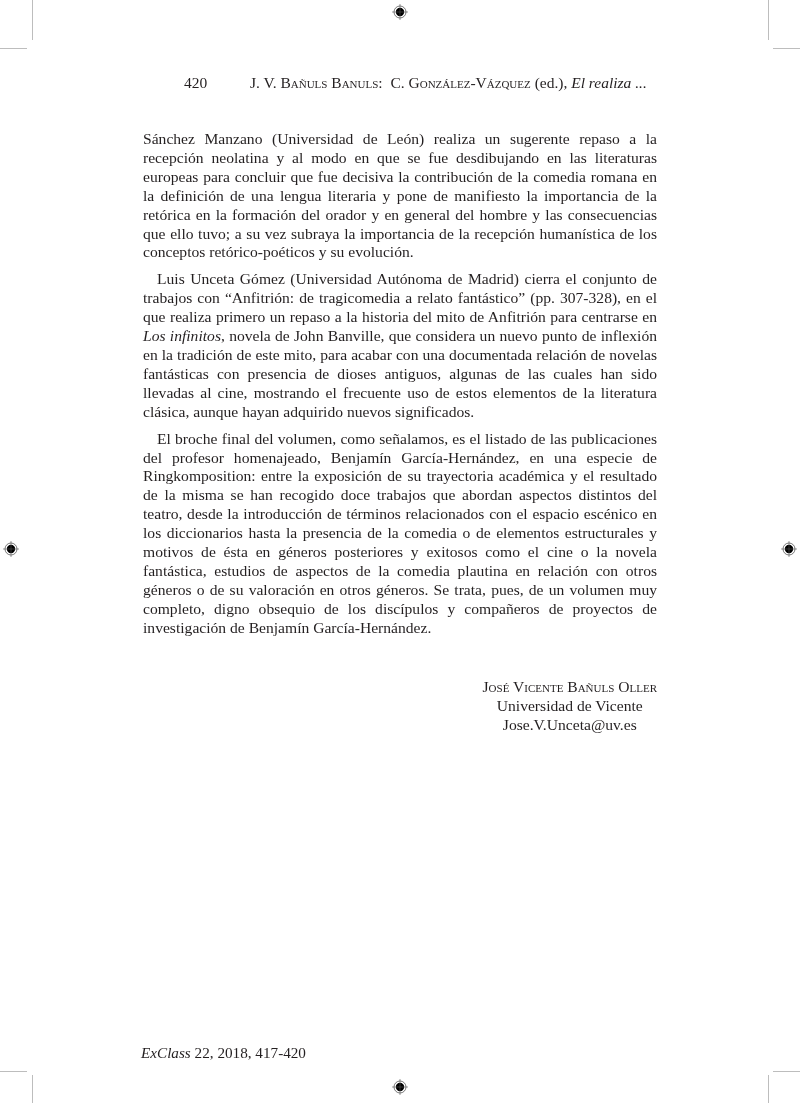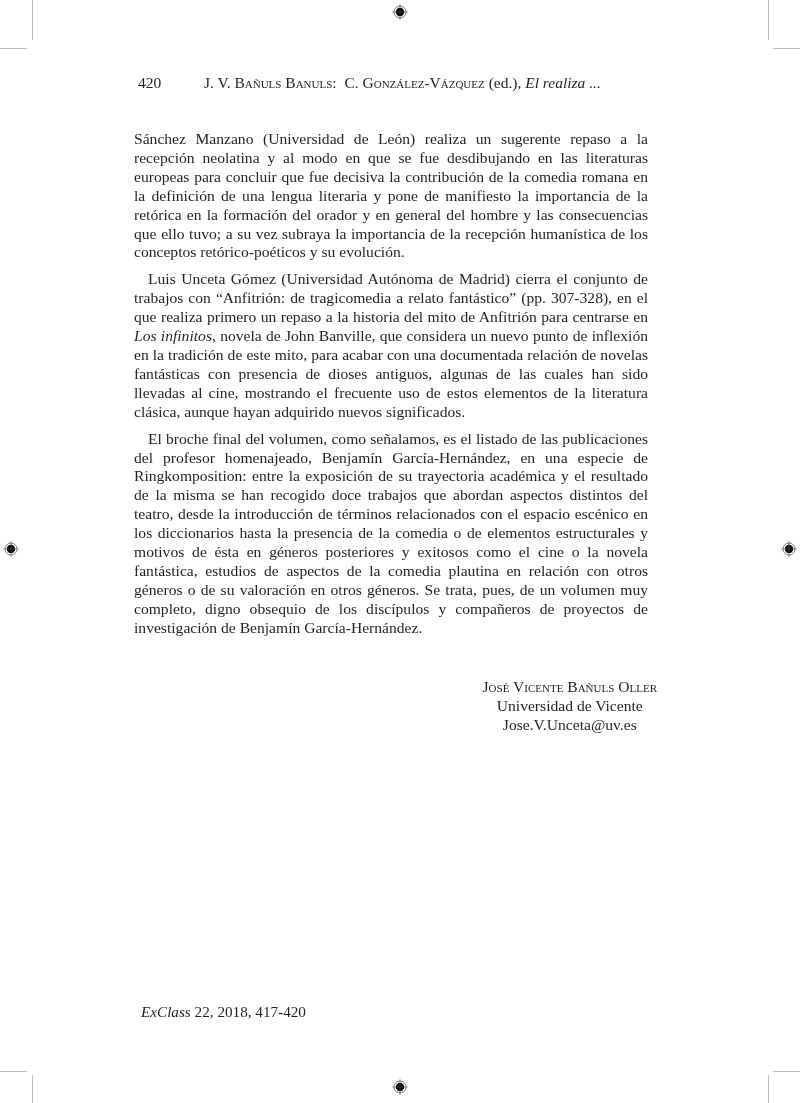--- a/index.html
+++ b/index.html
@@ -1,28 +1,28 @@
 <!DOCTYPE html>
 <html><head>
 <meta charset="utf-8">
 <style>
   html, body { margin: 0; padding: 0; background: #ffffff; }
   body { width: 800px; height: 1103px; position: relative; overflow: hidden;
          font-family: "Liberation Serif", "DejaVu Serif", serif; color: #231f20; }
   .crop { position: absolute; background: #bdbdbd; }
   .reg { position: absolute; width: 16px; height: 16px; }
   .header { position: absolute; top: 74px; left: 138px; font-size: 15.5px; white-space: nowrap; }
-  .header .pageno { display: inline-block; width: 66px; }
+  .header .pageno { display: inline-block; width: 66px; margin-left: 46px; }
   .sc { font-variant: small-caps; }
-  .body { position: absolute; top: 130px; left: 134px; width: 514px; font-size: 15.6px;
+  .body { position: absolute; top: 130px; left: 143px; width: 514px; font-size: 15.6px;
           line-height: 18.9px; text-align: justify; }
   .body p { margin: 0; text-indent: 0; }
   .body p.ind { text-indent: 14px; margin-top: 8px; }
   .sig { position: absolute; top: 677px; right: 143px; text-align: center; font-size: 15.6px; line-height: 19px; }
-  .footer { position: absolute; top: 1003px; left: 141px; font-size: 15.2px; text-align: center; }
+  .footer { position: absolute; top: 1044px; left: 141px; font-size: 15.2px; text-align: center; }
 </style>
 </head>
 <body>
 
 <div class="crop" style="left:32px;top:0;width:1px;height:40px;"></div>
 <div class="crop" style="left:0;top:48px;width:27px;height:1px;"></div>
 <div class="crop" style="left:768px;top:0;width:1px;height:40px;"></div>
 <div class="crop" style="left:773px;top:48px;width:27px;height:1px;"></div>
 <div class="crop" style="left:0;top:1071px;width:27px;height:1px;"></div>
 <div class="crop" style="left:32px;top:1075px;width:1px;height:28px;"></div>

